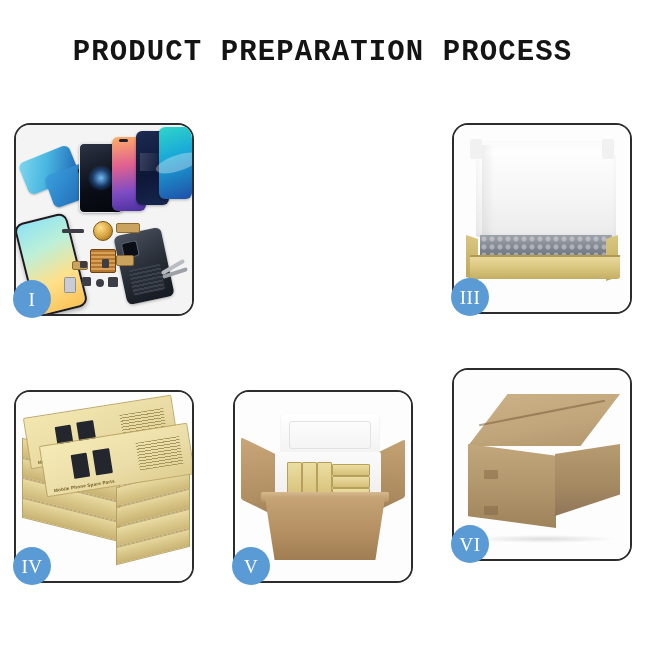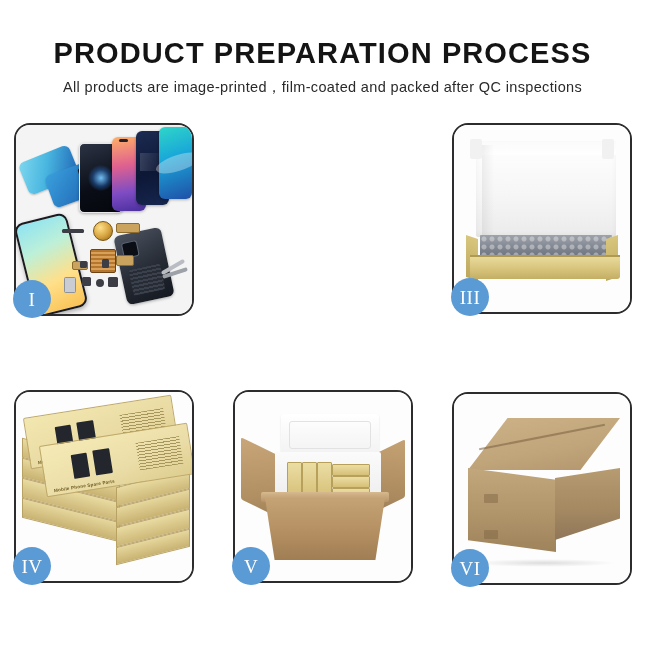--- a/index.html
+++ b/index.html
@@ -10,21 +10,21 @@
     overflow:hidden;
     position:relative;
   }
   .page{position:relative;width:645px;height:645px;}
 
   
   .header{position:absolute;left:0;top:0;width:645px;text-align:center;}
   .title{
     font-size:29px;font-weight:700;color:#141414;
     letter-spacing:1.1px;margin-top:36px;line-height:34px;
-    white-space:nowrap;font-family:Liberation Sans, sans-serif;
+    white-space:nowrap;font-family:Liberation Mono, monospace;
   }
   .subtitle{
     font-size:14.5px;font-weight:400;color:#2a2a2a;
     letter-spacing:.35px;margin-top:8px;line-height:18px;
     white-space:nowrap;font-family:"Liberation Sans", sans-serif;
   }
 
   
   .grid{position:absolute;left:0;top:0;width:645px;height:645px;}
   .panel{
@@ -36,21 +36,21 @@
     overflow:visible;
   }
   .panel-inner{
     position:absolute;inset:0;border-radius:14px;overflow:hidden;
   }
   .p1{left:14px;  top:123px; width:180px; height:193px;}
   .p2{left:233px; top:123px; width:180px; height:193px;}
   .p3{left:452px; top:123px; width:180px; height:191px;}
   .p4{left:14px;  top:390px; width:180px; height:193px;}
   .p5{left:233px; top:390px; width:180px; height:193px;}
-  .p6{left:452px; top:392px; width:180px; height:193px;}
+  .p6{left:452px; top:368px; width:180px; height:193px;}
 
   
   .badge{
     position:absolute;left:-3px;bottom:-4px;
     width:38px;height:38px;border-radius:50%;
     background:#5b9bd5;
     display:flex;align-items:center;justify-content:center;
     color:#ffffff;font-family:"Liberation Serif", serif;
     font-size:19px;line-height:19px;letter-spacing:.5px;
     z-index:6;
@@ -326,21 +326,20 @@
     background:radial-gradient(ellipse at center, rgba(0,0,0,.13), rgba(0,0,0,0) 70%);
   }
 </style>
 </head>
 <body>
 
 <div class="page">
 
   <div class="header">
     <div class="title">PRODUCT PREPARATION PROCESS</div>
-    <div class="subtitle">All products are image-printed，film-coated and packed after QC inspections</div>
   </div>
 
   <div class="grid">
 
     <div class="panel p1">
       <div class="panel-inner">
         <div class="scene1">
           <div class="ph ph-a"></div>
           <div class="ph ph-b"></div>
           <div class="ph ph-screen"></div>

